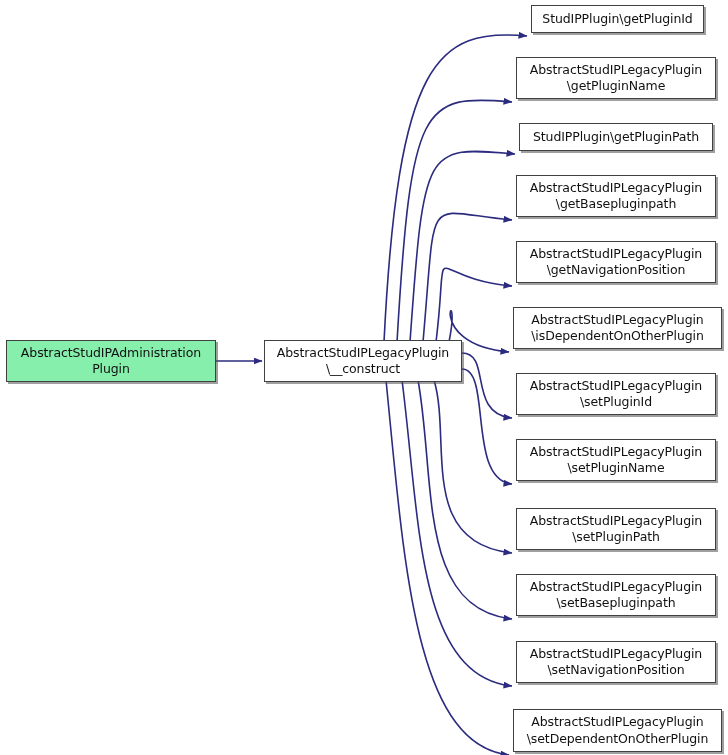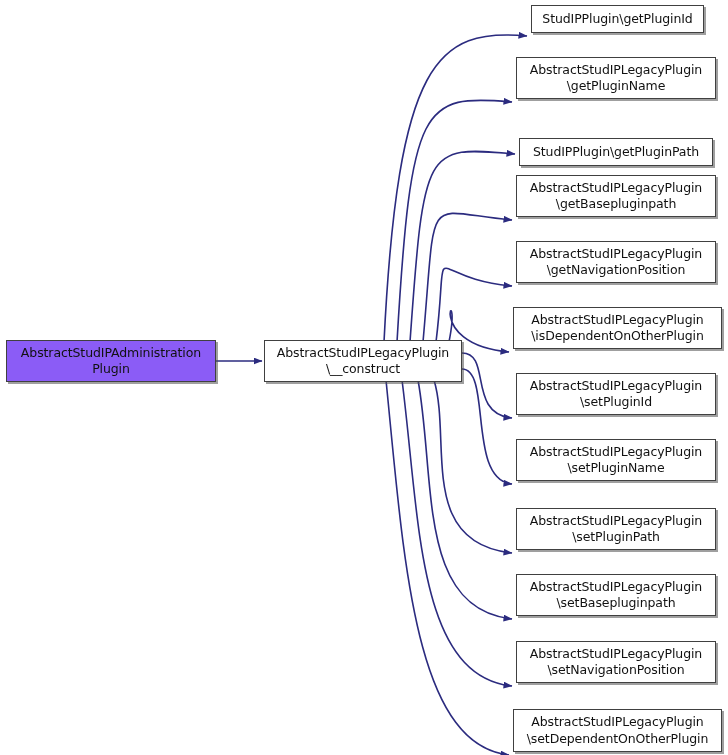--- a/index.html
+++ b/index.html
@@ -22,21 +22,21 @@
     align-items:center;
     text-align:center;
     font-size:12.5px;
     line-height:1.32;
     letter-spacing:-0.1px;
     box-shadow:2px 2px 0 0 rgba(80,80,80,0.55);
     white-space:pre-line;
     padding:0 3px;
   }
   .node.current{
-    background:#8b5cf6;
+    background:#86efac;
   }
   .node span{display:block;width:100%;}
 </style>
 </head>
 <body>
 
 <div id="canvas">
   <svg id="edges" viewBox="0 0 728 755">
     <defs>
       <marker id="arrowhead" markerWidth="9" markerHeight="7" refX="8.5" refY="3.5" orient="auto" markerUnits="userSpaceOnUse">
@@ -67,21 +67,21 @@
 
   <div class="node" id="node-center" style="left: 264px; top: 340px; width: 198px; height: 42px;">
     <span>AbstractStudIPLegacyPlugin
 \__construct</span>
   </div>
 
   <div id="callee-nodes">
       <div class="node" id="node-get-plugin-id" style="left: 531px; top: 5px; width: 173px; height: 28px;"><span>StudIPPlugin\getPluginId</span></div>
       <div class="node" id="node-get-plugin-name" style="left: 516px; top: 57px; width: 200px; height: 42px;"><span>AbstractStudIPLegacyPlugin
 \getPluginName</span></div>
-      <div class="node" id="node-get-plugin-path" style="left: 519px; top: 123px; width: 194px; height: 28px; margin-top: 15px;"><span>StudIPPlugin\getPluginPath</span></div>
+      <div class="node" id="node-get-plugin-path" style="left: 519px; top: 123px; width: 194px; height: 28px;"><span>StudIPPlugin\getPluginPath</span></div>
       <div class="node" id="node-get-basepluginpath" style="left: 516px; top: 175px; width: 200px; height: 42px;"><span>AbstractStudIPLegacyPlugin
 \getBasepluginpath</span></div>
       <div class="node" id="node-get-navigation-position" style="left: 516px; top: 241px; width: 200px; height: 42px;"><span>AbstractStudIPLegacyPlugin
 \getNavigationPosition</span></div>
       <div class="node" id="node-is-dependent-on-other-plugin" style="left: 513px; top: 307px; width: 209px; height: 42px;"><span>AbstractStudIPLegacyPlugin
 \isDependentOnOtherPlugin</span></div>
       <div class="node" id="node-set-plugin-id" style="left: 516px; top: 373px; width: 200px; height: 42px;"><span>AbstractStudIPLegacyPlugin
 \setPluginId</span></div>
       <div class="node" id="node-set-plugin-name" style="left: 516px; top: 439px; width: 200px; height: 42px;"><span>AbstractStudIPLegacyPlugin
 \setPluginName</span></div>

